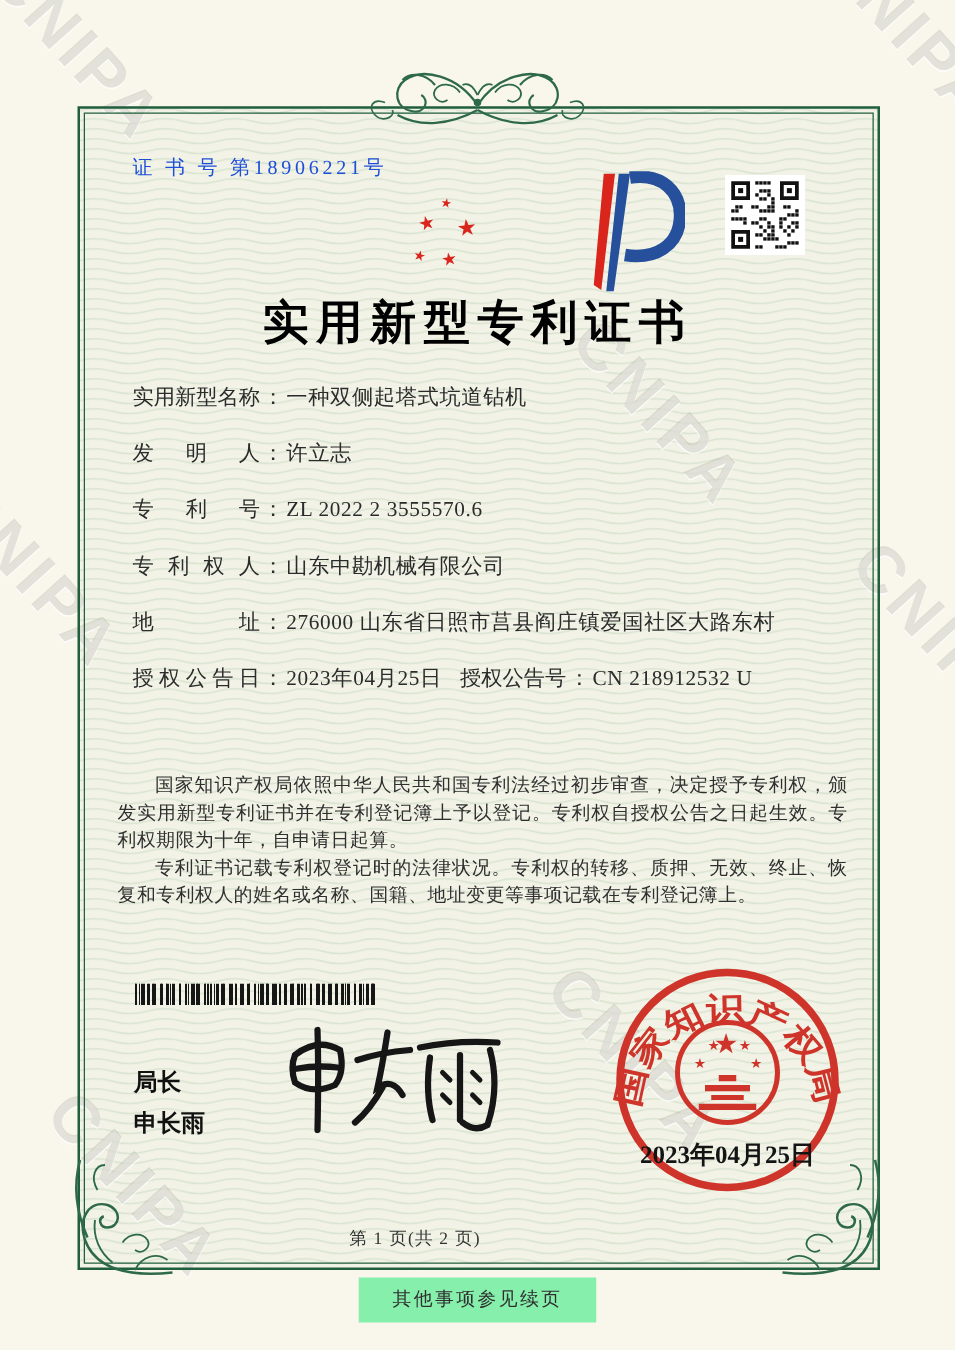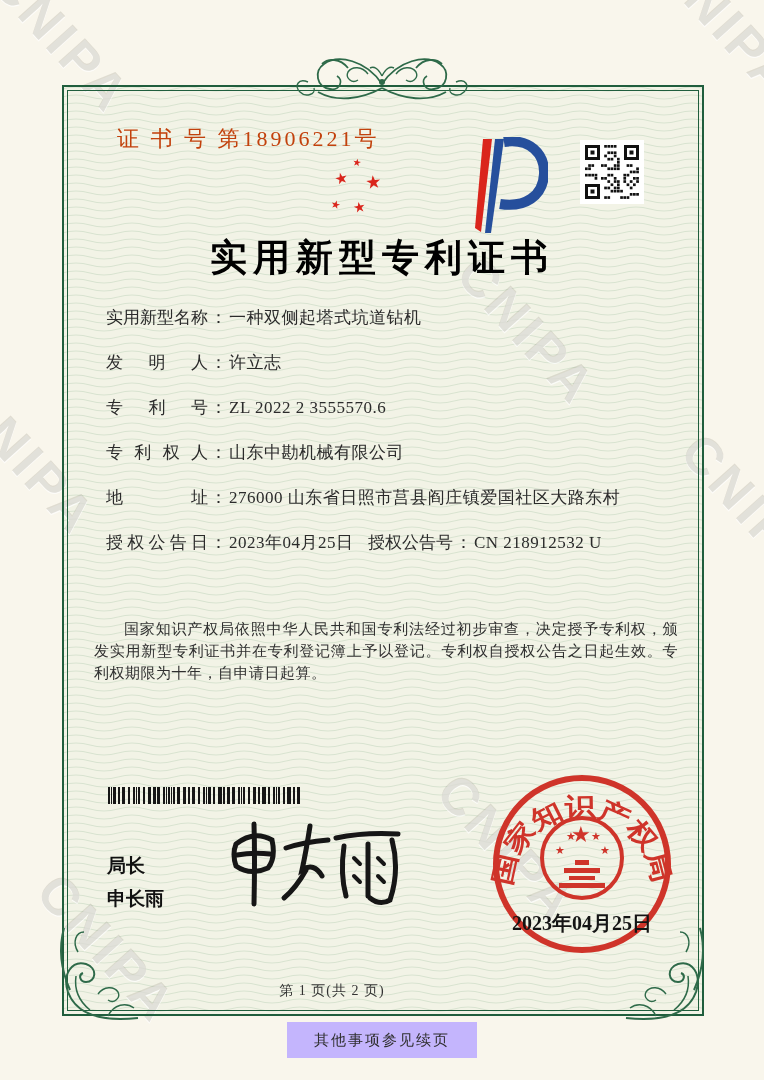--- a/index.html
+++ b/index.html
@@ -14,21 +14,21 @@
   
   .frame{position:absolute;left:62px;top:85px;width:642px;height:931px;
          border:2.5px solid #205e3d;z-index:2;box-sizing:border-box;}
   .frame-inner{position:absolute;inset:3px;border:1.5px solid #205e3d;}
   .guilloche{position:absolute;left:62px;top:85px;width:642px;height:931px;z-index:0;}
   
   .orn-top{position:absolute;left:288px;top:52px;width:188px;height:58px;z-index:3;}
   .orn-bl{position:absolute;left:48px;top:922px;width:96px;height:106px;z-index:3;}
   .orn-br{position:absolute;left:620px;top:922px;width:96px;height:106px;z-index:3;transform:scaleX(-1);}
   .content{position:absolute;inset:0;z-index:4;}
-  .cert-no{position:absolute;left:106px;top:124px;font-size:22px;letter-spacing:3px;color:#c2410c;margin-left:11px;}
+  .cert-no{position:absolute;left:106px;top:124px;font-size:16px;letter-spacing:3px;color:#1d4ed8;}
   .logo{position:absolute;left:328px;top:137px;width:220px;height:100px;}
   .qr{position:absolute;left:580px;top:140px;width:64px;height:64px;background:#fff;}
   .title{position:absolute;left:0;top:233px;width:764px;text-align:center;
          font-size:37px;font-weight:bold;letter-spacing:6px;color:#000000;}
   .fields{position:absolute;left:106px;top:306px;width:560px;}
   .frow{position:relative;height:45px;font-size:17px;color:#2b2b2b;white-space:nowrap;}
   .flabel{display:inline-block;width:102px;text-align:justify;text-align-last:justify;
           vertical-align:top;color:#2b2b2b;}
   .fcolon{display:inline-block;margin:0 2px 0 2px;}
   .fvalue{letter-spacing:0.5px;}
@@ -43,21 +43,21 @@
       repeating-linear-gradient(90deg,rgba(0,0,0,0) 0 3px,#161616 3px 4px,rgba(0,0,0,0) 4px 11px);}
   .sig-title{position:absolute;left:107px;top:853px;font-size:19px;font-weight:bold;
              font-family:"Liberation Sans","DejaVu Sans",sans-serif;color:#111;}
   .sig-name{position:absolute;left:107px;top:886px;font-size:19px;font-weight:bold;
             font-family:"Liberation Sans","DejaVu Sans",sans-serif;color:#111;}
   .signature{position:absolute;left:222px;top:818px;width:180px;height:92px;}
   .seal{position:absolute;left:487px;top:772px;width:190px;height:190px;}
   .page-info{position:absolute;left:0;top:982px;width:664px;text-align:center;
              font-size:14px;color:#333;letter-spacing:1px;}
   .cont-box{position:absolute;left:287px;top:1022px;width:190px;height:36px;
-            background:#c4b5fd;z-index:5;text-align:center;line-height:36px;
+            background:#86efac;z-index:5;text-align:center;line-height:36px;
             font-size:15px;color:#2f2f2f;letter-spacing:2px;}
 </style>
 </head>
 <body>
 
 <div class="page">
 
   <div class="wm" style="left:-28px;top:8px;">CNIPA</div>
   <div class="wm" style="left:638px;top:-6px;">CNIPA</div>
   <div class="wm" style="left:438px;top:300px;">CNIPA</div>
@@ -246,20 +246,21 @@
       <div class="frow">
         <span class="flabel">授权公告日</span><span class="fcolon">：</span><span class="fvalue">2023年04月25日</span>
         <span class="pair2">
           <span>授权公告号</span><span class="fcolon">：</span><span class="fvalue">CN 218912532 U</span>
         </span>
       </div>
     </div>
 
     <div class="paras">
       <p>国家知识产权局依照中华人民共和国专利法经过初步审查，决定授予专利权，颁发实用新型专利证书并在专利登记簿上予以登记。专利权自授权公告之日起生效。专利权期限为十年，自申请日起算。</p>
+      <p>专利证书记载专利权登记时的法律状况。专利权的转移、质押、无效、终止、恢复和专利权人的姓名或名称、国籍、地址变更等事项记载在专利登记簿上。</p>
     </div>
 
     <div class="barcode"></div>
 
     <div class="sig-title">局长</div>
     <div class="sig-name">申长雨</div>
 
     <svg class="signature" viewBox="0 0 180 92">
       <g fill="none" stroke="#161616" stroke-width="5" stroke-linecap="round">
         <path d="M14,26 Q32,12 50,22 Q54,40 46,50 Q28,58 14,48 Q10,36 14,26"></path>

